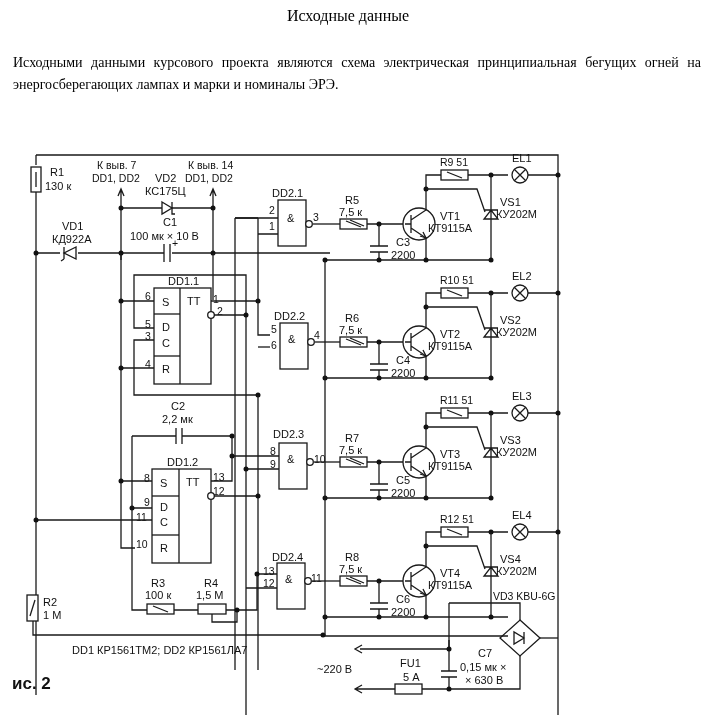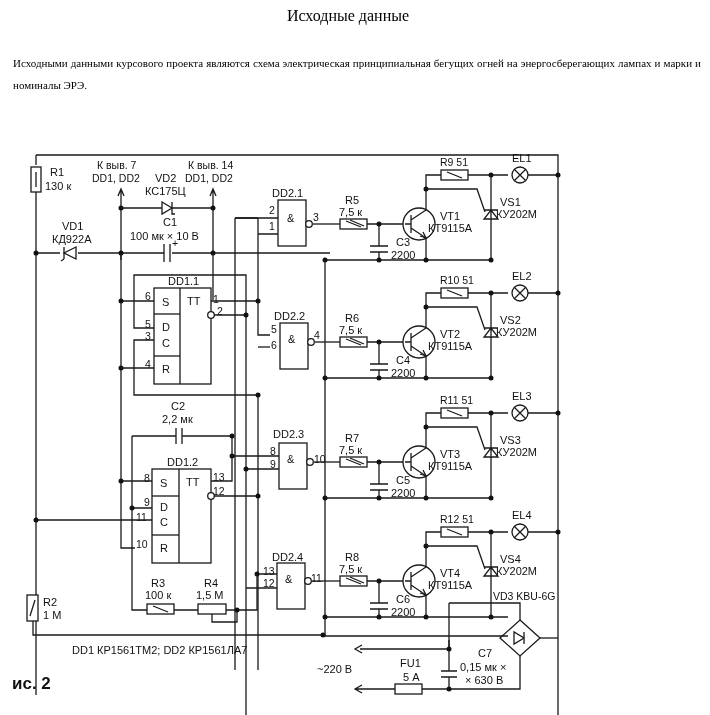--- a/index.html
+++ b/index.html
@@ -4,21 +4,21 @@
 <style>
   html, body { margin: 0; padding: 0; background: #ffffff; }
   body { width: 710px; height: 715px; position: relative; overflow: hidden; }
   .title {
     position: absolute; left: 0; width: 696px; top: 7px;
     text-align: center; font-family: "Liberation Serif", serif;
     font-size: 16px; color: #000;
   }
   .para {
     position: absolute; left: 13px; width: 688px; top: 52px;
-    font-family: "Liberation Serif", serif; font-size: 11px;
+    font-family: "Liberation Serif", serif; font-size: 14px;
     line-height: 22px; color: #000; text-align: justify;
   }
   svg#schematic { position: absolute; left: 0; top: 0; }
   svg text { font-family: "Liberation Sans", sans-serif; fill: #111; }
   .lbl { font-size: 11px; }
   .lblsm { font-size: 10.5px; }
   .fig { font-size: 17px; font-weight: bold; }
   .w { stroke: #1a1a1a; stroke-width: 1.3; fill: none; }
   .box { stroke: #1a1a1a; stroke-width: 1.3; fill: #fff; }
   .dot { fill: #111; }

